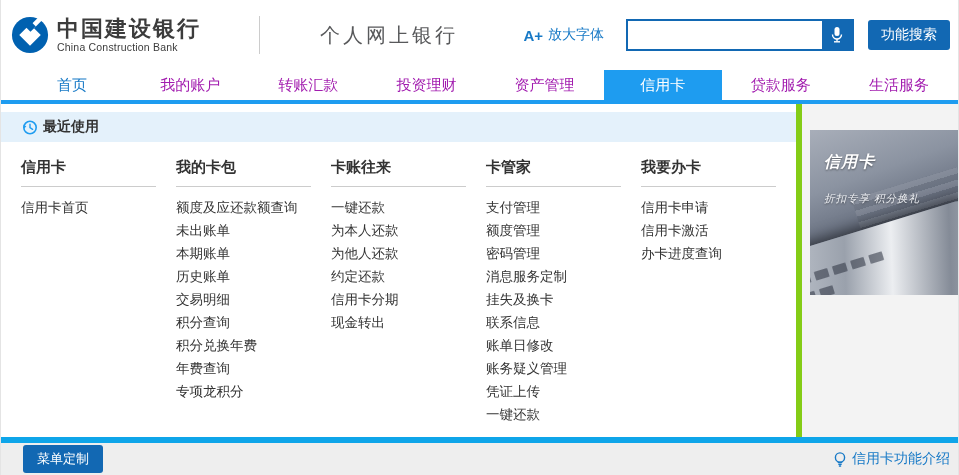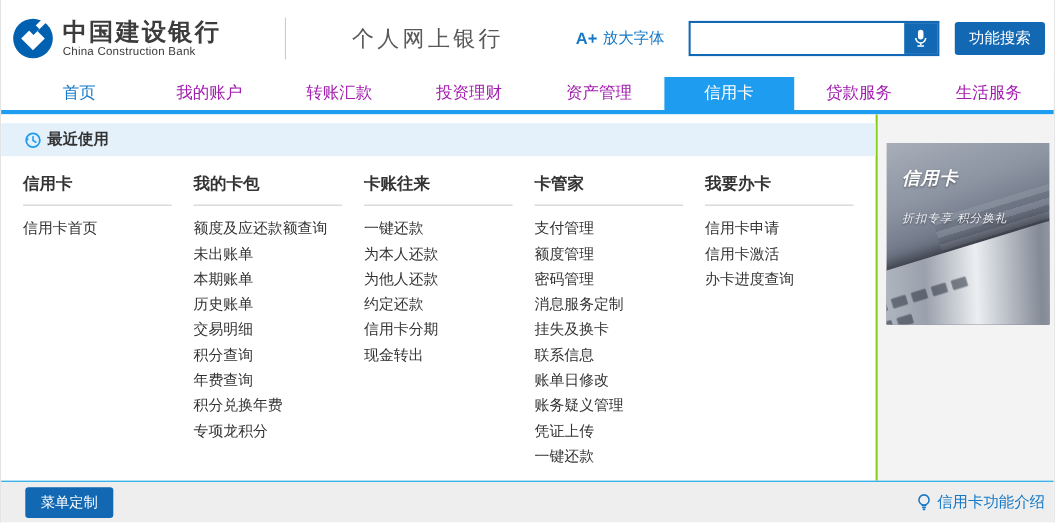--- a/index.html
+++ b/index.html
@@ -27,21 +27,21 @@
   .search-btn { margin-left:14px; height:30px; padding:0 13px; background:#1268b3; color:#fff; border:none; border-radius:3px; font-size:14px; cursor:pointer; font-family:inherit; }
   
   .nav { flex:0 0 34px; height:34px; }
   .nav-tabs { display:flex; height:30px;padding-left:12px; }
   .tab { flex:1; text-align:center; line-height:30px; font-size:15px; color:#a21caf; cursor:pointer; }
   .tab.highlight { color:#1779c6; }
   .tab.active { background:#1e9cf0; color:#fff; }
   .nav-underline { height:4px; background:#1e9cf0; }
   
   .main { flex:1; display:flex; min-height:0; }
-  .left-panel { flex:0 0 797px; background:#fff; border-right:2px solid #84cc16; padding:8px 0 0 0; }
+  .left-panel { flex:0 0 797px; background:#fff; border-right:6px solid #84cc16; padding:8px 0 0 0; }
   .recent-bar { height:30px; background:#e4f1fb; display:flex; align-items:center; padding-left:20px; }
   .recent-bar svg { margin-right:5px; }
   .recent-label { font-size:14px; font-weight:bold; color:#333; }
   .menu-columns { display:flex; padding:16px 0 0 20px; }
   .menu-col { width:135px; margin-right:20px; }
   .col-title { font-size:15px; font-weight:bold; color:#333; padding-bottom:9px; border-bottom:1px solid #ccc; margin-bottom:9px; }
   .menu-item { font-size:13.5px; color:#333; line-height:23px; cursor:pointer; white-space:nowrap; }
   
   .right-panel { flex:1; background:#f3f3f3; padding:26px 0 0 8px; }
   .promo { position:relative; width:148px; height:165px; overflow:hidden; cursor:pointer;
@@ -50,21 +50,21 @@
   .promo-subtitle { position:absolute; top:62px; left:14px; color:#f0f2f6; font-size:10.5px; font-style:italic; letter-spacing:1px; text-shadow:0 1px 2px rgba(0,0,0,.45); }
   .promo-card { position:absolute; left:-34px; bottom:-52px; width:210px; height:120px; border-radius:9px;
     background:linear-gradient(105deg,#c9ced6 0%,#9aa1ac 35%,#eceef1 55%,#848b97 80%,#b7bcc5 100%);
     transform:rotate(-17deg); box-shadow:0 -4px 14px rgba(0,0,0,.5); }
   .promo-card .emboss { position:absolute; top:26px; left:26px; width:120px; height:10px; display:flex; }
   .promo-card .emboss i { display:block; width:14px; height:9px; margin-right:5px; background:#2c3240; opacity:.55; border-radius:1px; filter:blur(.7px); }
   .promo-card .emboss2 { top:44px; left:26px; width:70px; }
   .promo-keys { position:absolute; right:-10px; top:52px; width:110px; height:60px; transform:rotate(-17deg);
     background:repeating-linear-gradient(180deg,rgba(255,255,255,.18) 0 6px,rgba(0,0,0,.12) 6px 12px); opacity:.5; }
   
-  .bottombar { flex:0 0 38px; background:#eee; border-top:1px solid #0ea5e9; display:flex; align-items:center; padding:0 8px 0 22px; }
+  .bottombar { flex:0 0 38px; background:#eee; border-top:6px solid #0ea5e9; display:flex; align-items:center; padding:0 8px 0 22px; }
   .customize-btn { background:#1268b3; color:#fff; border:none; border-radius:3px; font-size:13px; padding:5px 14px; cursor:pointer; font-family:inherit; }
   .intro-link { margin-left:auto; display:flex; align-items:center; color:#1779c6; font-size:14px; text-decoration:none; cursor:pointer; }
   .intro-link svg { margin-right:4px; }
 </style>
 </head>
 <body>
 
 <header class="topbar">
   <div class="brand">
     <svg class="logo-svg" viewBox="0 0 40 40">
@@ -131,22 +131,22 @@
           <div class="menu-item">信用卡首页</div>
         </div>
         <div class="menu-col">
           <div class="col-title">我的卡包</div>
           <div class="menu-item">额度及应还款额查询</div>
           <div class="menu-item">未出账单</div>
           <div class="menu-item">本期账单</div>
           <div class="menu-item">历史账单</div>
           <div class="menu-item">交易明细</div>
           <div class="menu-item">积分查询</div>
+          <div class="menu-item">积分兑换年费</div>
           <div class="menu-item">年费查询</div>
-          <div class="menu-item">积分兑换年费</div>
           <div class="menu-item">专项龙积分</div>
         </div>
         <div class="menu-col">
           <div class="col-title">卡账往来</div>
           <div class="menu-item">一键还款</div>
           <div class="menu-item">为本人还款</div>
           <div class="menu-item">为他人还款</div>
           <div class="menu-item">约定还款</div>
           <div class="menu-item">信用卡分期</div>
           <div class="menu-item">现金转出</div>

